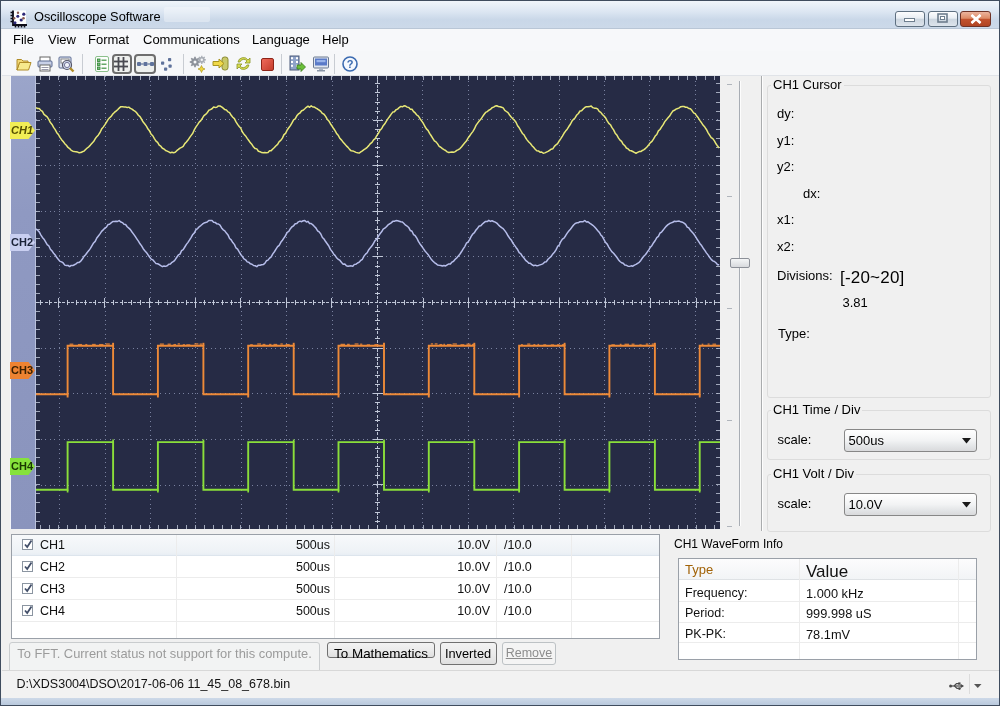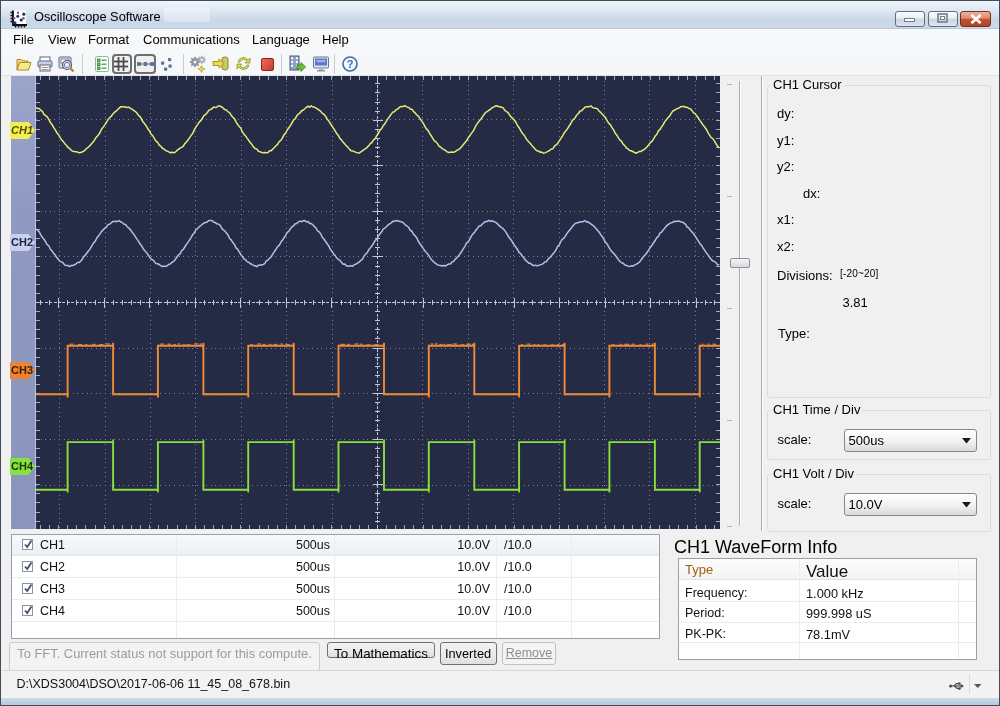--- a/index.html
+++ b/index.html
@@ -693,21 +693,21 @@
 
   <div style="position:absolute;left:766px;top:84px;width:224px;height:313px;border:1px solid #dcdcdc;border-radius:3px;"></div>
     <span style="position:absolute;left:770px;top:75.5px;background:#f0f0f0;padding:0 2px;font-size:13px;color:#000;">CH1 Cursor</span>
   <span class="lbl" style="left:776px;top:105px;">dy:</span>
   <span class="lbl" style="left:776px;top:131.5px;">y1:</span>
   <span class="lbl" style="left:776px;top:158px;">y2:</span>
   <span class="lbl" style="left:776px;top:184.5px;margin-left:26px;">dx:</span>
   <span class="lbl" style="left:776px;top:211px;">x1:</span>
   <span class="lbl" style="left:776px;top:237.5px;">x2:</span>
   <span class="lbl" style="left:776px;top:267px;">Divisions:</span>
-  <span class="lbl" style="left:839px;top:266.5px;font-size:10px;letter-spacing:0.2px;">[-20~20]</span>
+  <span class="lbl" style="left:839px;top:266.5px;font-size:17px;letter-spacing:0.2px;">[-20~20]</span>
   <span class="lbl" style="left:841.5px;top:294px;">3.81</span>
   <span class="lbl" style="left:777px;top:325px;">Type:</span>
   <div style="position:absolute;left:766px;top:409px;width:224px;height:50px;border:1px solid #dcdcdc;border-radius:3px;"></div>
     <span style="position:absolute;left:770px;top:400.5px;background:#f0f0f0;padding:0 2px;font-size:13px;color:#000;">CH1 Time / Div</span>
   <span class="lbl" style="left:776.5px;top:430.5px;">scale:</span>
   <div style="position:absolute;left:843px;top:428px;width:133px;height:23px;border:1px solid #878787;border-radius:3px;background:linear-gradient(180deg,#ffffff 0%,#f2f3f4 50%,#e4e6e8 75%,#d9dadc 100%);">
       <span style="position:absolute;left:3.5px;top:3px;font-size:13px;color:#000;">500us</span>
       <svg width="9" height="6" style="position:absolute;right:5px;top:8px;">
         <polygon points="0,0 9,0 4.5,5.5" fill="#1a1a1a"></polygon>
       </svg>
@@ -762,21 +762,21 @@
     <div style="position:absolute;left:175px;top:534px;width:1px;height:103px;background:#ececec;"></div>
     <div style="position:absolute;left:333px;top:534px;width:1px;height:103px;background:#ececec;"></div>
     <div style="position:absolute;left:494.5px;top:534px;width:1px;height:103px;background:#ececec;"></div>
     <div style="position:absolute;left:570px;top:534px;width:1px;height:103px;background:#ececec;"></div>
 
   <div style="position:absolute;left:8px;top:641px;width:311px;height:35px;border:1px solid #c9ccce;border-radius:3px;background:#f2f3f3;text-align:center;line-height:21px;font-size:12.9px;color:#9b9b9b;">To FFT. Current status not support for this compute.</div>
   <div style="position:absolute;left:326px;top:641px;width:108px;height:16px;border:1px solid #707070;border-radius:3px;background:linear-gradient(180deg,#f2f2f2 0%,#ebebeb 50%,#dfdfdf 100%);text-align:center;line-height:21px;font-size:13.4px;color:#000;">To Mathematics</div>
   <div style="position:absolute;left:438.5px;top:641px;width:57px;height:23px;border:1px solid #707070;border-radius:3px;background:linear-gradient(180deg,#f2f2f2 0%,#ebebeb 50%,#dfdfdf 100%);text-align:center;line-height:21px;font-size:12.8px;color:#000;">Inverted</div>
   <div style="position:absolute;left:501px;top:641px;width:54px;height:23px;border:1px solid #bdc2c5;border-radius:3px;background:#f4f4f4;text-align:center;line-height:21px;font-size:12.5px;color:#8d8d8d;text-decoration:underline;">Remove</div>
 
-  <span style="position:absolute;left:673px;top:536px;font-size:18px;color:#000;">CH1 WaveForm Info</span>
+  <span style="position:absolute;left:673px;top:536px;font-size:12px;color:#000;">CH1 WaveForm Info</span>
   <div style="position:absolute;left:677px;top:557px;width:299px;height:102px;background:#fff;border:1px solid #9aa0a8;"></div>
   <div style="position:absolute;left:678px;top:557.5px;width:297px;height:21.5px;background:linear-gradient(180deg,#fcfcfd 0%,#f2f4f6 100%);border-bottom:1px solid #dfe2e5;"></div>
   <div style="position:absolute;left:798px;top:558px;width:1px;height:100px;background:#ececec;"></div>
   <div style="position:absolute;left:957px;top:558px;width:1px;height:100px;background:#ececec;"></div>
   <div style="position:absolute;left:678px;top:600.4px;width:297px;height:1px;background:#ececec;"></div>
   <div style="position:absolute;left:678px;top:620.5px;width:297px;height:1px;background:#ececec;"></div>
   <div style="position:absolute;left:678px;top:641px;width:297px;height:1px;background:#ececec;"></div>
   <span style="position:absolute;left:684px;top:561px;font-size:13px;color:#a16207;">Type</span>
   <span style="position:absolute;left:805px;top:561px;font-size:17px;color:#111;">Value</span>
   <span class="t12" style="left:684px;top:585px;">Frequency:</span>

